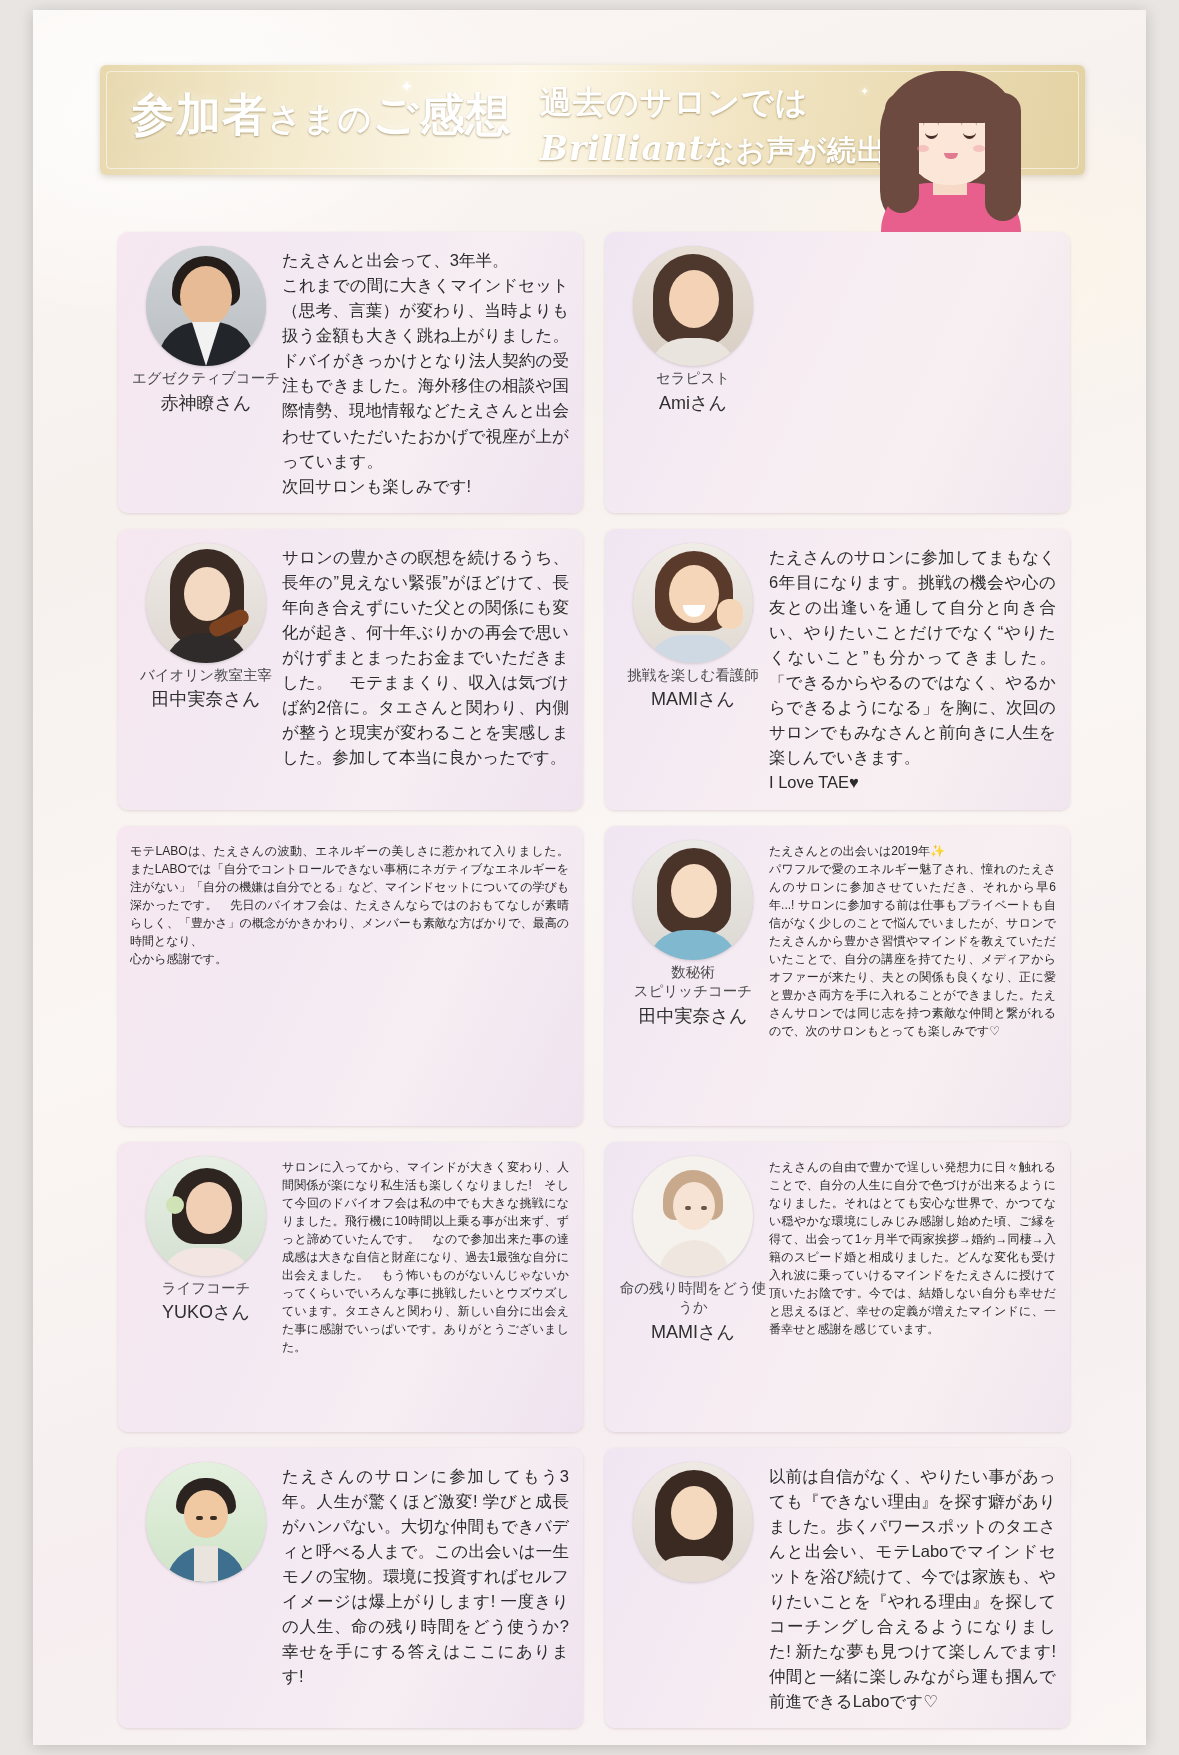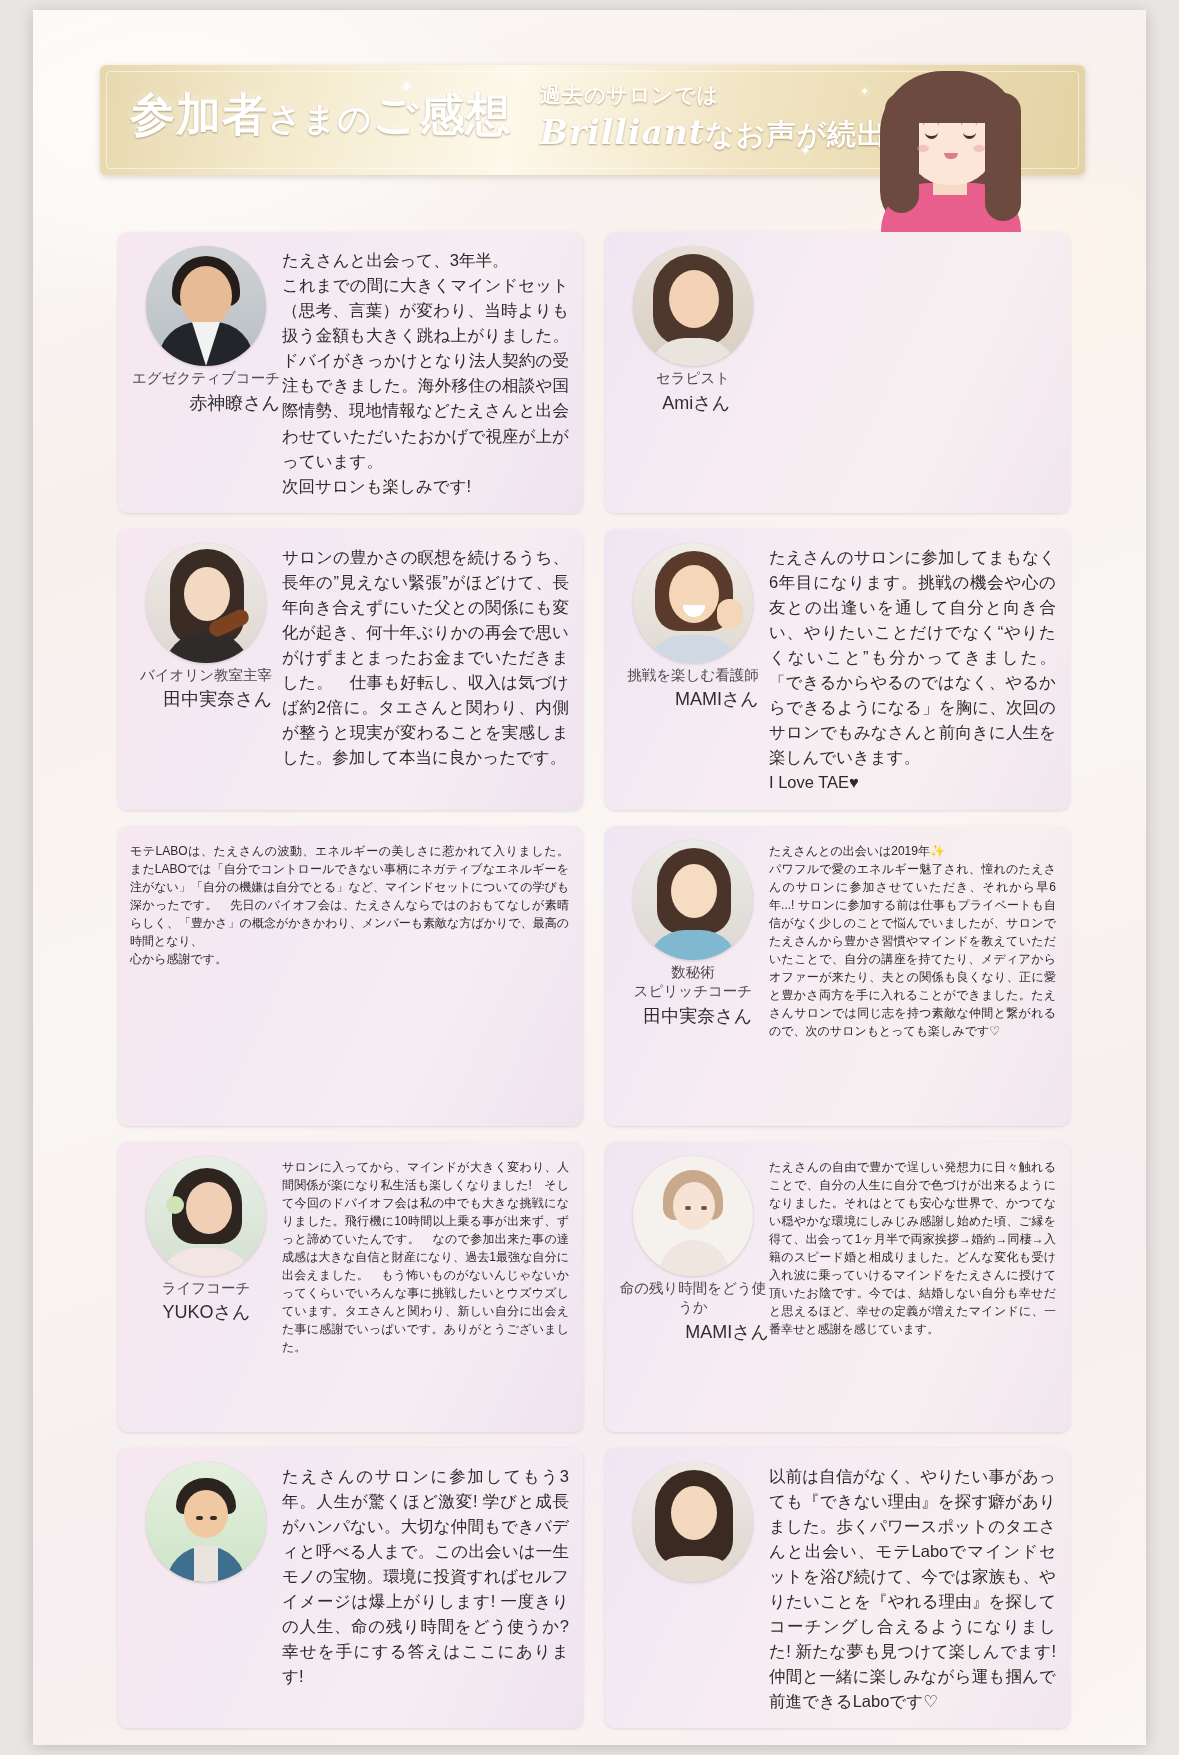--- a/index.html
+++ b/index.html
@@ -42,21 +42,21 @@
     text-shadow:0 1px 2px rgba(120,95,40,.55),0 0 10px rgba(255,255,255,.5);
     white-space:nowrap;
   }
   .h-title .big{font-size:45px;letter-spacing:1px;}
   .h-title .mid{font-size:33px;letter-spacing:1px;}
   .h-sub{
     position:absolute;left:440px;top:16px;
     color:#fff;white-space:nowrap;
     text-shadow:0 1px 2px rgba(120,95,40,.55);
   }
-  .h-sub .l1{font-size:21px;letter-spacing:1px;font-weight:700;}
+  .h-sub .l1{font-size:32px;letter-spacing:1px;font-weight:700;}
   .h-sub .l2{font-size:29px;letter-spacing:1px;font-weight:700;margin-top:4px;}
   .h-sub .l2 .brilliant{
     font-family:"DejaVu Serif","Liberation Serif",serif;
     font-size:33px;font-style:italic;
   }
   .sparkle{position:absolute;color:#fff;text-shadow:0 0 6px #fff;}
 
   
   .illus{position:absolute;right:30px;top:-12px;width:210px;height:185px;}
   .il-hair-back{position:absolute;left:35px;top:18px;width:140px;height:160px;background:#6d4a40;border-radius:62px 62px 40px 40px;}
@@ -90,21 +90,21 @@
     background:linear-gradient(115deg,#f0e6f3 0%,#f6ecf2 40%,#f7eff1 70%,#f1e6ef 100%);
   }
   .left{width:152px;flex:0 0 152px;display:flex;flex-direction:column;align-items:center;}
   .photo{
     width:120px;height:120px;border-radius:50%;
     background:#d9cfcb;overflow:hidden;position:relative;
     box-shadow:0 1px 3px rgba(0,0,0,.15);
   }
   .meta{margin-top:3px;text-align:center;line-height:1.35;}
   .role{font-size:14.5px;color:#4a4a4a;white-space:pre-line;}
-  .name{font-size:18px;color:#2f2f2f;margin-top:2px;text-align:right;}
+  .name{font-size:18px;color:#2f2f2f;margin-top:2px;}
   .body{
     flex:1;font-size:16.5px;line-height:1.52;color:#2b2b2b;
     padding-top:2px;text-align:justify;
     white-space:pre-wrap;word-break:break-all;
   }
   .card.tall .body{font-size:12px;line-height:1.5;}
   .bg{position:absolute;inset:0;}
   .head{position:absolute;border-radius:50%;}
   .hair{position:absolute;}
   .torso{position:absolute;border-radius:40px 40px 0 0;}
@@ -193,21 +193,21 @@
             <div class="hair" style="left:24px;top:6px;width:74px;height:96px;background:#3a2b24;border-radius:37px 37px 26px 26px;"></div>
             <div class="head" style="left:38px;top:24px;width:46px;height:54px;background:#f4d9c2;"></div>
             <div class="torso" style="left:18px;top:90px;width:86px;height:38px;background:#2e2b2a;"></div>
             <div style="position:absolute;left:62px;top:72px;width:42px;height:16px;background:#7d4321;border-radius:8px;transform:rotate(-25deg);"></div>
           </div>
           <div class="meta">
             <div class="role">バイオリン教室主宰</div>
             <div class="name">田中実奈さん</div>
           </div>
         </div>
-        <div class="body">サロンの豊かさの瞑想を続けるうち、長年の”見えない緊張”がほどけて、長年向き合えずにいた父との関係にも変化が起き、何十年ぶりかの再会で思いがけずまとまったお金までいただきました。　仕事も好転し、収入は気づけば約2倍に。タエさんと関わり、内側が整うと現実が変わることを実感しました。参加して本当に良かったです。</div>
+        <div class="body">サロンの豊かさの瞑想を続けるうち、長年の”見えない緊張”がほどけて、長年向き合えずにいた父との関係にも変化が起き、何十年ぶりかの再会で思いがけずまとまったお金までいただきました。　モテままくり、収入は気づけば約2倍に。タエさんと関わり、内側が整うと現実が変わることを実感しました。参加して本当に良かったです。</div>
       </div>
 
       <div class="card alt" style="min-height:212px;">
         <div class="left">
           <div class="photo">
             <div class="bg" style="background:linear-gradient(#f0ece6,#e0dad2)"></div>
             <div class="hair" style="left:22px;top:8px;width:78px;height:80px;background:#5a3a2a;border-radius:40px 40px 24px 24px;"></div>
             <div class="head" style="left:36px;top:22px;width:50px;height:58px;background:#f6d6b8;"></div>
             <div style="position:absolute;left:50px;top:62px;width:22px;height:12px;background:#fff;border-radius:0 0 12px 12px;"></div>
             <div class="torso" style="left:14px;top:92px;width:92px;height:36px;background:#cfd9e4;"></div>

